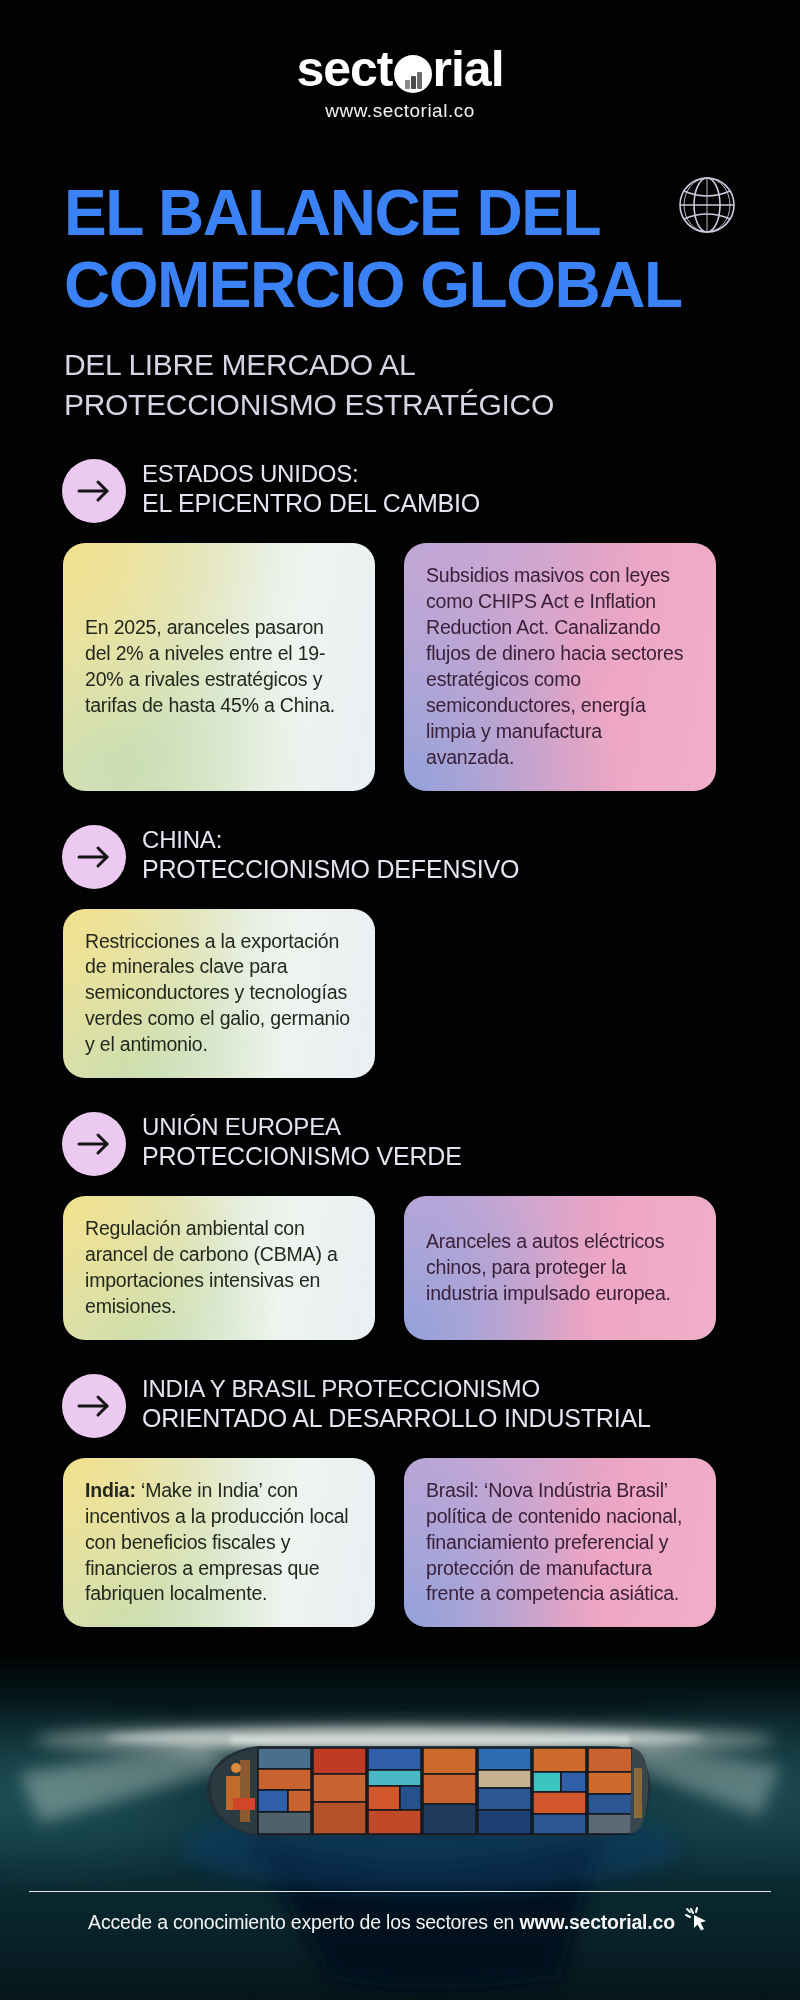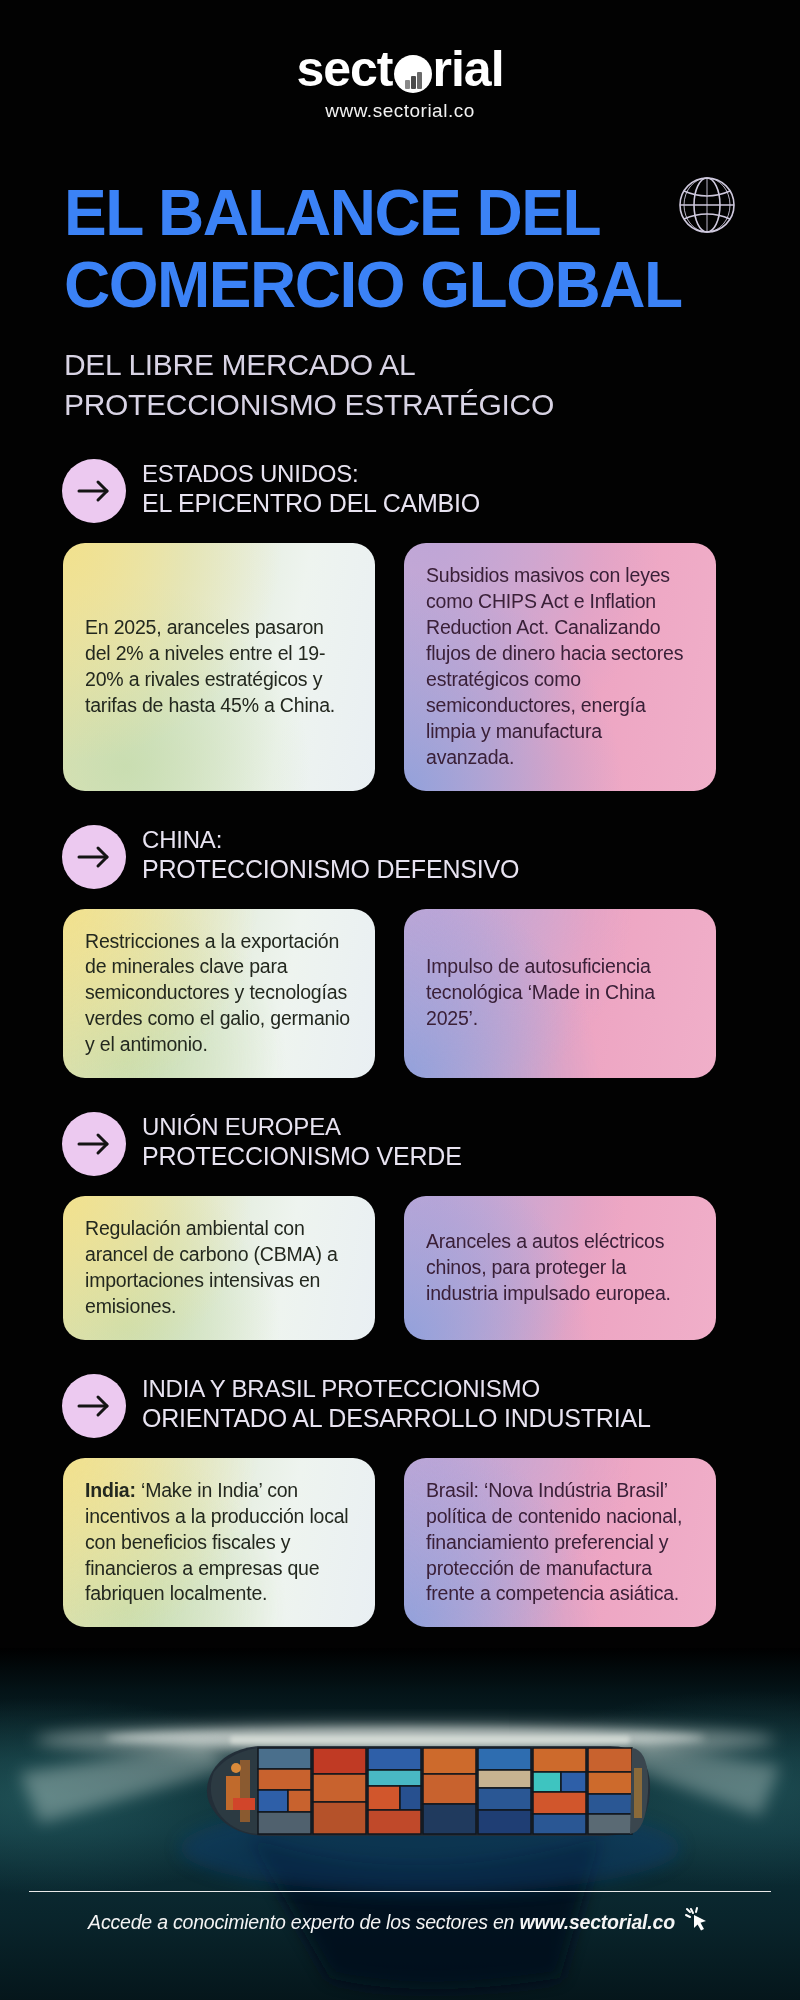--- a/index.html
+++ b/index.html
@@ -66,21 +66,21 @@
   .sea{position:absolute;left:0;bottom:0;width:800px;height:352px;
     background:
       radial-gradient(ellipse 45% 40% at 6% 42%, rgba(46,106,108,.6) 0%, rgba(46,106,108,0) 70%),
       radial-gradient(ellipse 45% 40% at 94% 40%, rgba(44,100,104,.55) 0%, rgba(44,100,104,0) 70%),
       linear-gradient(to bottom,#000 0%,#041317 12%,#0a2a31 32%,#0c3039 52%,#09242b 78%,#05161b 100%);}
   .sea svg{position:absolute;left:0;top:0;}
   
   .footer{position:absolute;left:0;bottom:62px;width:800px;}
   .footer .rule{margin:0 auto;width:742px;border-top:1.5px solid #e9e9e9;}
   .footer .line{margin-top:14px;display:flex;align-items:center;justify-content:center;gap:9px;}
-  .footer .txt{color:#f4f4f4;font-size:19.5px;font-style:italic;letter-spacing:-.2px;}
+  .footer .txt{color:#f4f4f4;font-size:19.5px;letter-spacing:-.2px;}
   .footer .txt b{font-weight:700;}
 </style>
 </head>
 <body>
 
 <div class="header">
   <div class="logo">
     <span>sect</span>
       <span class="o-icon">
         <i class="b1"></i>
@@ -144,23 +144,20 @@
   </span>
   <div class="section-titles">
     <div class="l1">CHINA:</div>
     <div class="l2">PROTECCIONISMO DEFENSIVO</div>
   </div>
 </div>
 <div class="cards row-2">
   <div class="card left">
       <div>Restricciones a la exportación de minerales clave para semiconductores y tecnologías verdes como el galio, germanio y el antimonio.</div>
     </div>
-  <div class="card right">
-      <div>Impulso de autosuficiencia tecnológica ‘Made in China 2025’.</div>
-    </div>
 </div>
 
 <div class="section-head">
   <span class="arrow-circle">
     <svg width="34" height="24" viewBox="0 0 34 24" fill="none" stroke="#141414" stroke-width="3" stroke-linecap="round" stroke-linejoin="round">
         <line x1="2" y1="12" x2="30" y2="12"></line>
         <polyline points="21,3 30,12 21,21" fill="none"></polyline>
       </svg>
   </span>
   <div class="section-titles">

